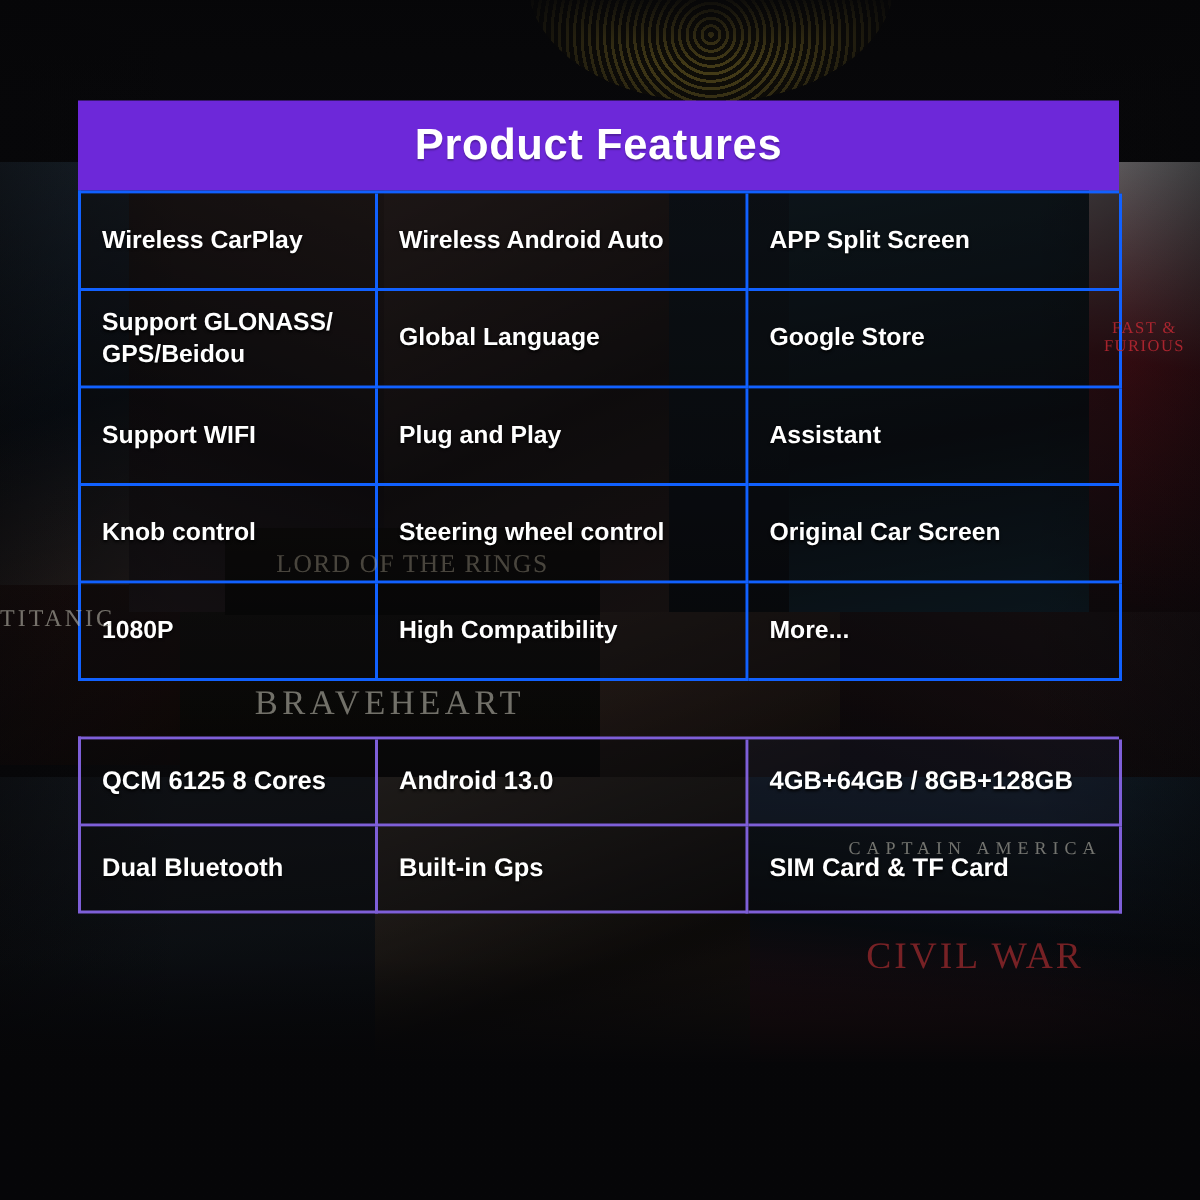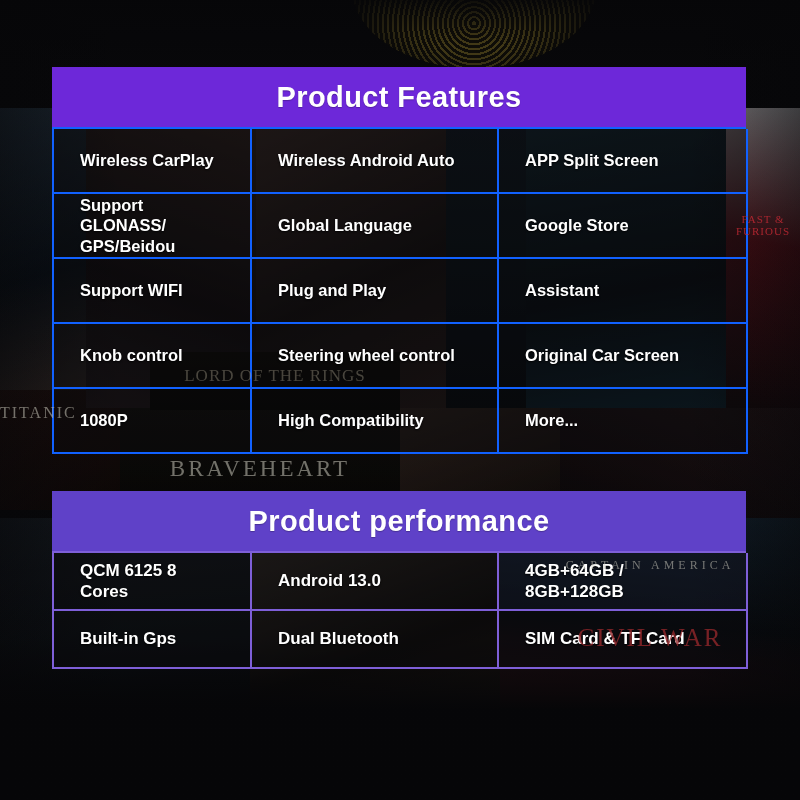--- a/index.html
+++ b/index.html
@@ -114,21 +114,21 @@
 
   .cell {
     border-right: 2px solid var(--edge);
     border-bottom: 2px solid var(--edge);
     background: rgba(10,10,14,0.46);
     color: #ffffff;
     font-size: 16.5px;
     font-weight: bold;
     display: flex;
     align-items: center;
-    padding: 0 26px;
+    padding: 0 14px;
     min-height: 65px;
     line-height: 1.25;
     white-space: pre-line;
     text-shadow: 0 1px 2px rgba(0,0,0,0.9);
   }
 
   
   #features { top: 67px; }
   #features .panel-title { background: #6d28d9; }
   #features .grid { --edge: #1161ff; }
@@ -219,26 +219,25 @@
       <div class="cell">Steering wheel control</div>
       <div class="cell">Original Car Screen</div>
 
       <div class="cell">1080P</div>
       <div class="cell">High Compatibility</div>
       <div class="cell">More...</div>
     </div>
   </section>
 
   <section class="panel" id="performance">
-    <div class="panel-title">Product performance</div>
     <div class="grid">
 
       <div class="cell">QCM 6125 8 Cores</div>
       <div class="cell">Android 13.0</div>
       <div class="cell bright">4GB+64GB / 8GB+128GB</div>
 
+      <div class="cell">Dual Bluetooth</div>
       <div class="cell">Built-in Gps</div>
-      <div class="cell">Dual Bluetooth</div>
       <div class="cell">SIM Card &amp; TF Card</div>
     </div>
   </section>
 
 </div>
 
 </body></html>

